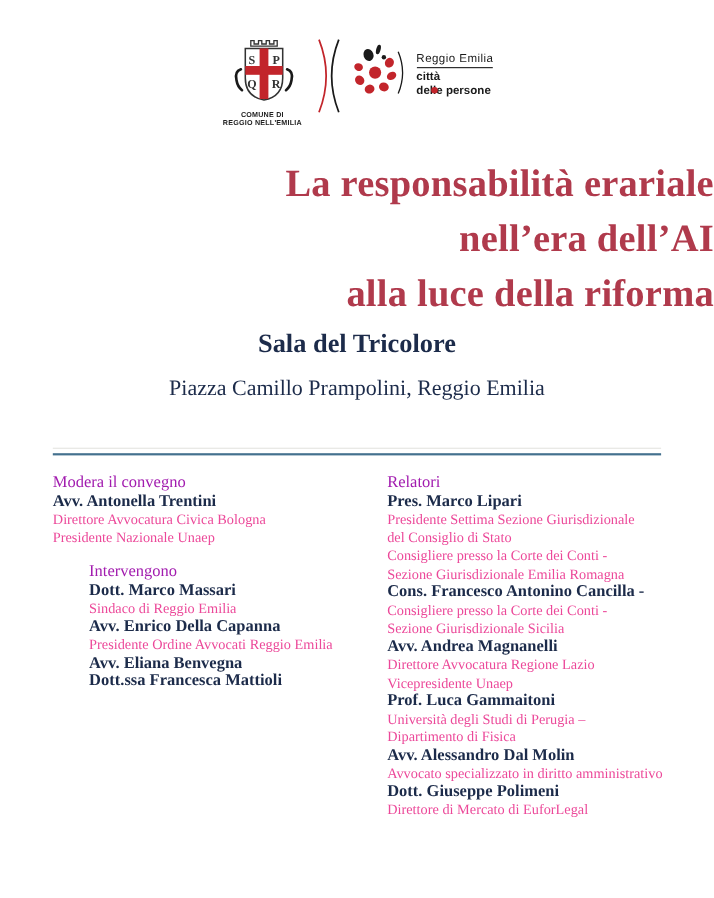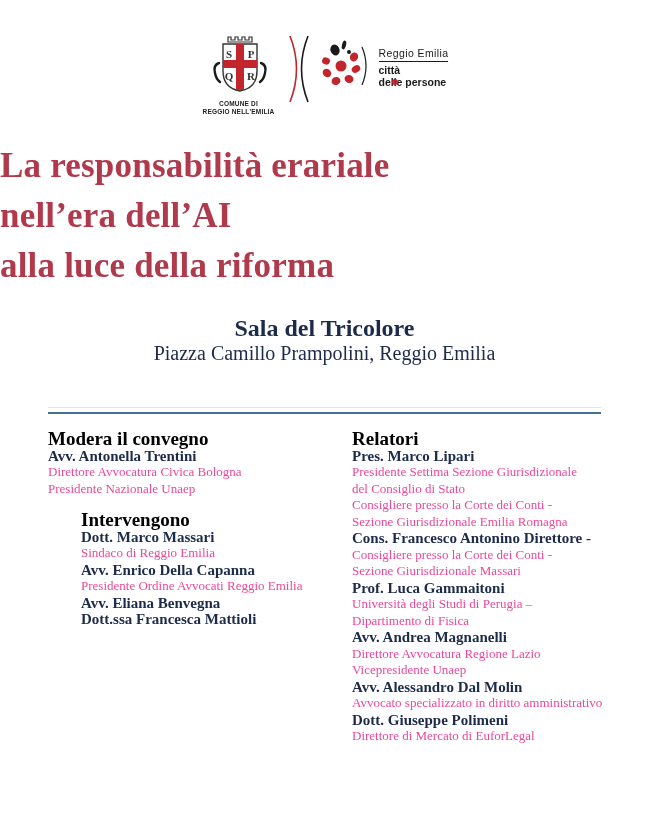--- a/index.html
+++ b/index.html
@@ -33,55 +33,55 @@
   }
   .city-line2 { font-size: 10.5px; font-weight: bold; line-height: 12px; }
   .city-line3 { font-size: 10.5px; font-weight: bold; line-height: 12px; position: relative; }
   .city-line3 .dot {
     position: absolute; left: 13px; top: 3px; width: 6px; height: 6px;
     border-radius: 50%; background: #c2252b;
   }
 
   
   .title {
-    margin: 26px 0 0 0; text-align: left;
+    margin: 26px 0 0 0; text-align: right;
     font-size: 35px; font-weight: bold; line-height: 50px;
     color: #b03a4c; letter-spacing: 0.2px;
   }
 
   
   .event-datetime {
     margin-top: 27px; text-align: center;
     font-size: 24px; font-weight: bold; color: #1c2b4a;
   }
   .event-venue {
-    margin-top: 24px; text-align: center;
+    margin-top: 8px; text-align: center;
     font-size: 24px; font-weight: bold; color: #1c2b4a;
   }
   .event-address {
-    text-align: center;
+    margin-top: 15px; text-align: center;
     font-size: 20px; font-weight: normal; color: #1c2b4a;
   }
 
   
   .divider {
     margin: 42px 48px 0 48px;
     border-top: 1px solid #e4e4e0;
     padding-top: 4px;
   }
   .divider-line { border-top: 2px solid #44718e; }
 
   
   .columns {
     display: flex; margin: 17px 0 0 48px;
   }
   .col-left { width: 304px; flex: 0 0 304px; }
   .col-right { width: 280px; flex: 0 0 280px; }
   .sec-heading {
-    font-size: 19px; font-weight: bold; color: #000000;
+    font-size: 15px; font-weight: normal; color: #a21caf;
     line-height: 16.5px;
   }
   .person .p-name {
     font-size: 15px; font-weight: bold; color: #1c2b4a; line-height: 16.5px;
     white-space: nowrap;
   }
   .person .p-role {
     font-size: 13px; font-weight: normal; color: #ec4899; line-height: 16.5px;
     white-space: nowrap;
   }
@@ -202,35 +202,35 @@
         <div class="person">
           <div class="p-name">Pres. Marco Lipari</div>
           <div class="p-role">Presidente Settima Sezione Giurisdizionale</div>
           <div class="p-role">del Consiglio di Stato</div>
         </div>
         <div class="person">
           <div class="p-role">Consigliere presso la Corte dei Conti -</div>
           <div class="p-role">Sezione Giurisdizionale Emilia Romagna</div>
         </div>
         <div class="person">
-          <div class="p-name">Cons. Francesco Antonino Direttore -</div>
+          <div class="p-name">Cons. Francesco Antonino Cancilla -</div>
           <div class="p-role">Consigliere presso la Corte dei Conti -</div>
-          <div class="p-role">Sezione Giurisdizionale Massari</div>
+          <div class="p-role">Sezione Giurisdizionale Sicilia</div>
+        </div>
+        <div class="person">
+          <div class="p-name">Avv. Andrea Magnanelli</div>
+          <div class="p-role">Direttore Avvocatura Regione Lazio</div>
+          <div class="p-role">Vicepresidente Unaep</div>
         </div>
         <div class="person">
           <div class="p-name">Prof. Luca Gammaitoni</div>
           <div class="p-role">Università degli Studi di Perugia –</div>
           <div class="p-role">Dipartimento di Fisica</div>
         </div>
         <div class="person">
-          <div class="p-name">Avv. Andrea Magnanelli</div>
-          <div class="p-role">Direttore Avvocatura Regione Lazio</div>
-          <div class="p-role">Vicepresidente Unaep</div>
-        </div>
-        <div class="person">
           <div class="p-name">Avv. Alessandro Dal Molin</div>
           <div class="p-role">Avvocato specializzato in diritto amministrativo</div>
         </div>
         <div class="person">
           <div class="p-name">Dott. Giuseppe Polimeni</div>
           <div class="p-role">Direttore di Mercato di EuforLegal</div>
         </div>
       </section>
     </div>
 

